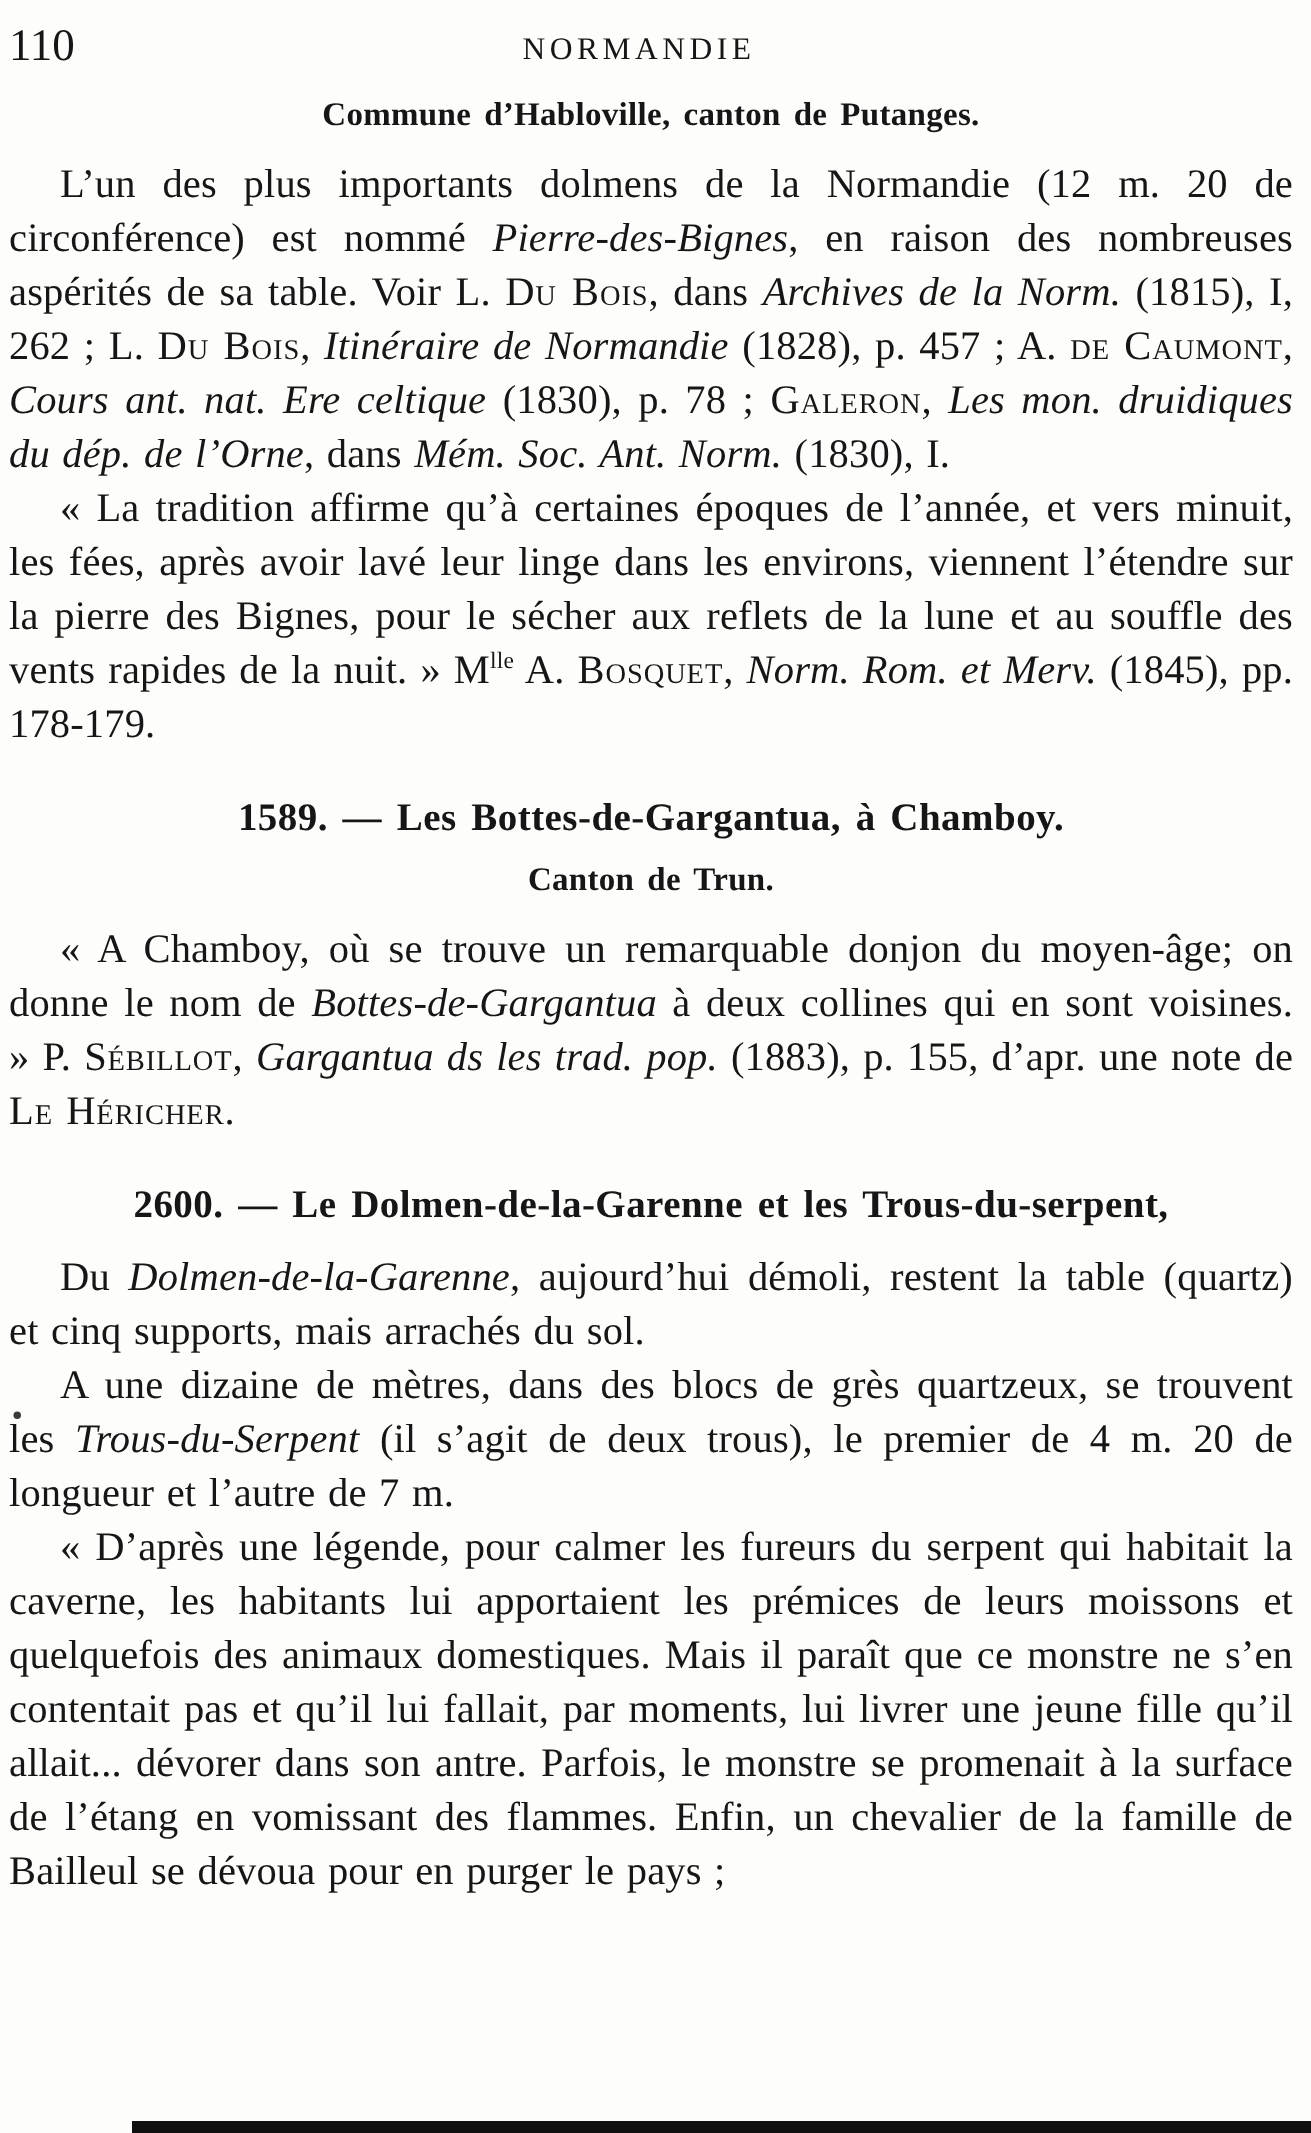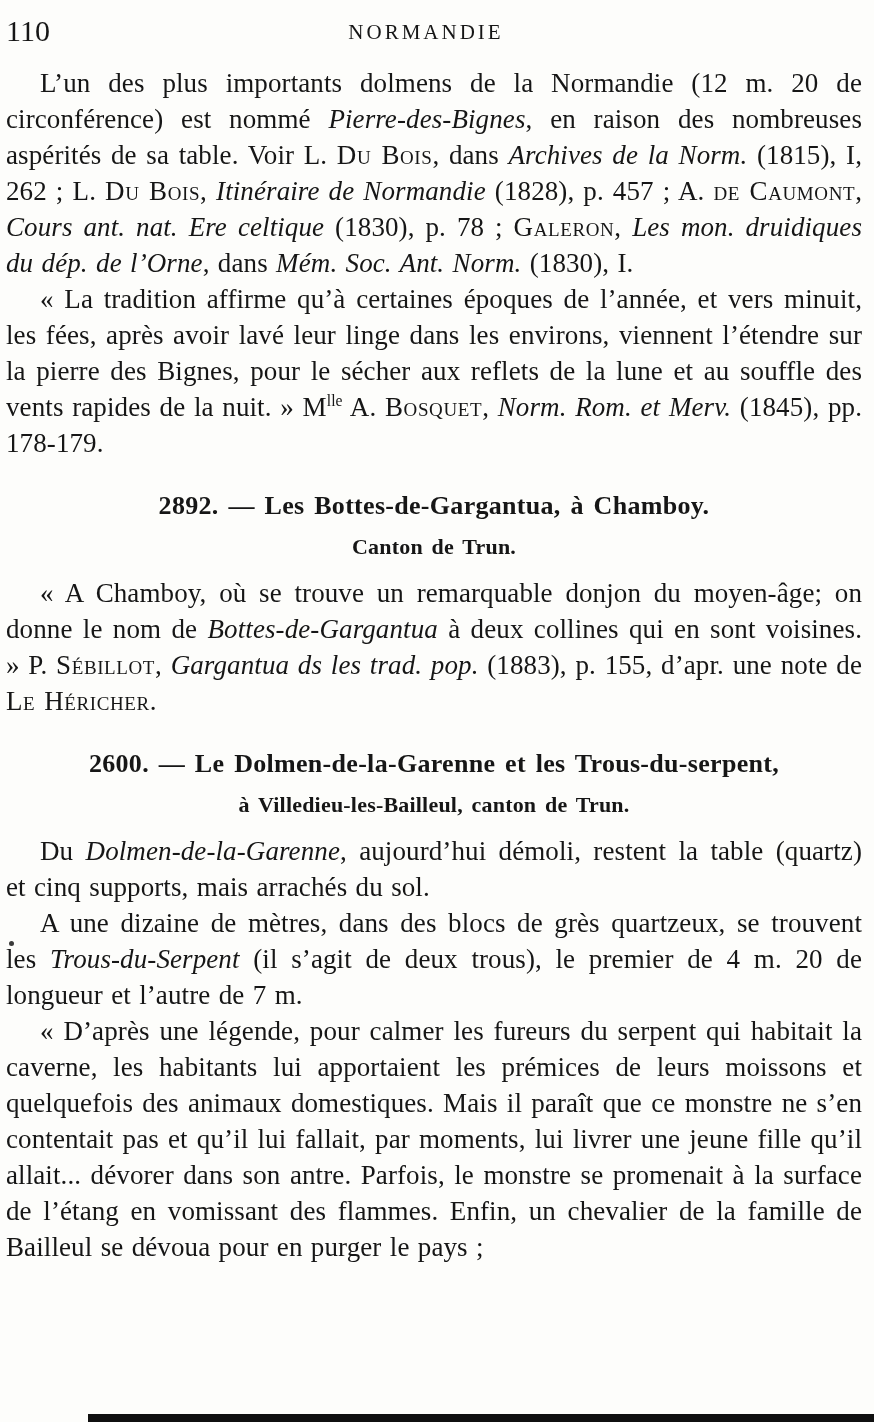--- a/index.html
+++ b/index.html
@@ -98,37 +98,37 @@
 <body>
 
 <div class="page">
 
   <header class="page-header">
     <span class="page-number">110</span>
     <span class="running-title">NORMANDIE</span>
   </header>
 
   <section class="entry">
+    <h3 class="entry-subheading">Commune d’Habloville, canton de Putanges.</h3>
     <div class="entry-body">
       <p class="body-para"><span>L’un des plus importants dolmens de la Normandie (12 m. 20 de circonférence) est nommé </span><span class="seg-italic">Pierre-des-Bignes</span><span>, en raison des nombreuses aspérités de sa table. Voir L. </span><span class="seg-smallcaps">Du Bois</span><span>, dans </span><span class="seg-italic">Archives de la Norm.</span><span> (1815), I, 262 ; L. </span><span class="seg-smallcaps">Du Bois</span><span>, </span><span class="seg-italic">Itinéraire de Normandie</span><span> (1828), p. 457 ; A. </span><span class="seg-smallcaps">de Caumont</span><span>, </span><span class="seg-italic">Cours ant. nat. Ere celtique</span><span> (1830), p. 78 ; </span><span class="seg-smallcaps">Galeron</span><span>, </span><span class="seg-italic">Les mon. druidiques du dép. de l’Orne</span><span>, dans </span><span class="seg-italic">Mém. Soc. Ant. Norm.</span><span> (1830), I.</span></p>
       <p class="body-para"><span>« La tradition affirme qu’à certaines époques de l’année, et vers minuit, les fées, après avoir lavé leur linge dans les environs, viennent l’étendre sur la pierre des Bignes, pour le sécher aux reflets de la lune et au souffle des vents rapides de la nuit. » M</span><span class="seg-sup">lle</span><span> A. </span><span class="seg-smallcaps">Bosquet</span><span>, </span><span class="seg-italic">Norm. Rom. et Merv.</span><span> (1845), pp. 178-179.</span></p>
     </div>
   </section>
 
   <section class="entry">
-    <h2 class="entry-heading">2892. — Les Bottes-de-Gargantua, à Chamboy.</h2>
+    <h2 class="entry-heading">1589. — Les Bottes-de-Gargantua, à Chamboy.</h2>
     <h3 class="entry-subheading">Canton de Trun.</h3>
     <div class="entry-body">
       <p class="body-para"><span>« A Chamboy, où se trouve un remarquable donjon du moyen-âge; on donne le nom de </span><span class="seg-italic">Bottes-de-Gargantua</span><span> à deux collines qui en sont voisines. » P. </span><span class="seg-smallcaps">Sébillot</span><span>, </span><span class="seg-italic">Gargantua ds les trad. pop.</span><span> (1883), p. 155, d’apr. une note de </span><span class="seg-smallcaps">Le Héricher</span><span>.</span></p>
     </div>
   </section>
 
   <section class="entry">
     <h2 class="entry-heading">2600. — Le Dolmen-de-la-Garenne et les Trous-du-serpent,</h2>
-    <h3 class="entry-subheading">à Villedieu-les-Bailleul, canton de Trun.</h3>
     <div class="entry-body">
       <p class="body-para"><span>Du </span><span class="seg-italic">Dolmen-de-la-Garenne</span><span>, aujourd’hui démoli, restent la table (quartz) et cinq supports, mais arrachés du sol.</span></p>
       <p class="body-para"><span>A une dizaine de mètres, dans des blocs de grès quartzeux, se trouvent les </span><span class="seg-italic">Trous-du-Serpent</span><span> (il s’agit de deux trous), le premier de 4 m. 20 de longueur et l’autre de 7 m.</span></p>
       <p class="body-para"><span>« D’après une légende, pour calmer les fureurs du serpent qui habitait la caverne, les habitants lui apportaient les prémices de leurs moissons et quelquefois des animaux domestiques. Mais il paraît que ce monstre ne s’en contentait pas et qu’il lui fallait, par moments, lui livrer une jeune fille qu’il allait... dévorer dans son antre. Parfois, le monstre se promenait à la surface de l’étang en vomissant des flammes. Enfin, un chevalier de la famille de Bailleul se dévoua pour en purger le pays ;</span></p>
     </div>
   </section>
 
 </div>
 
 <span class="scan-dot"></span>

